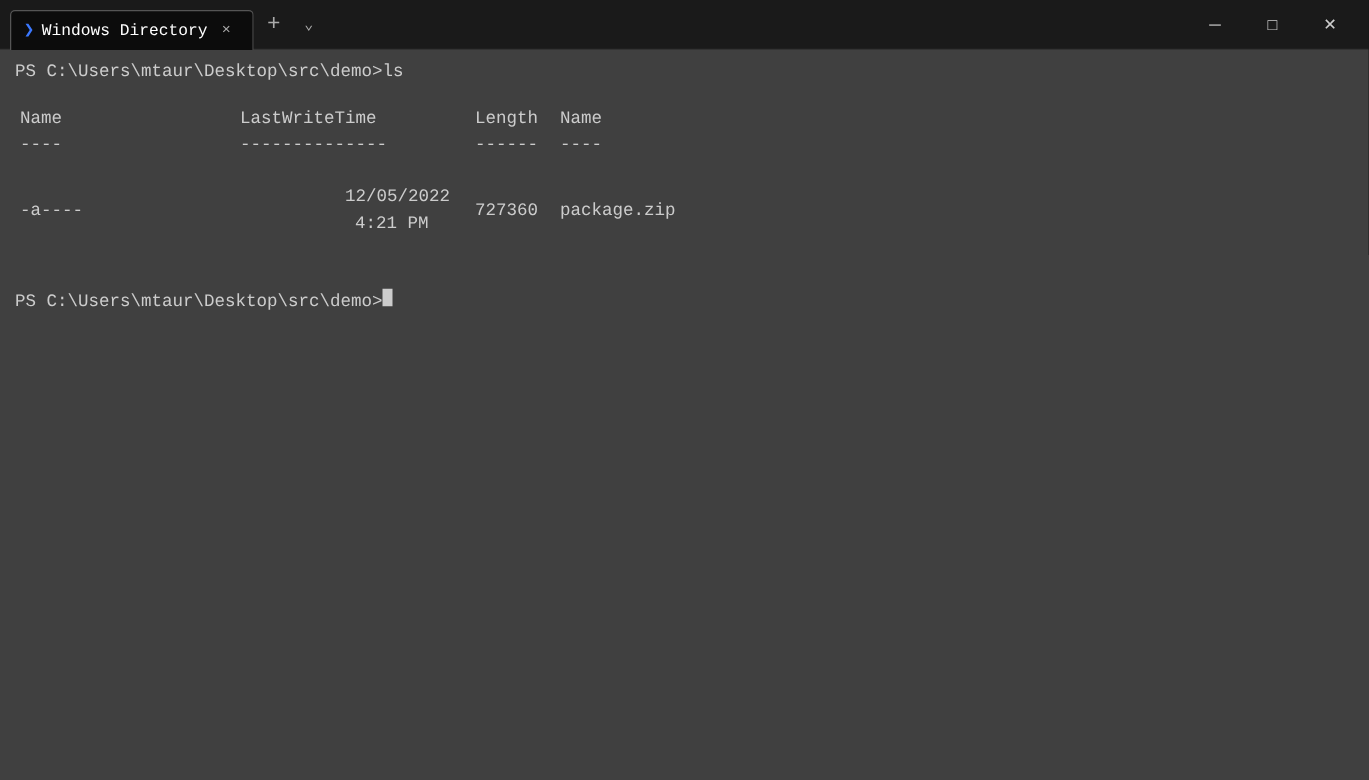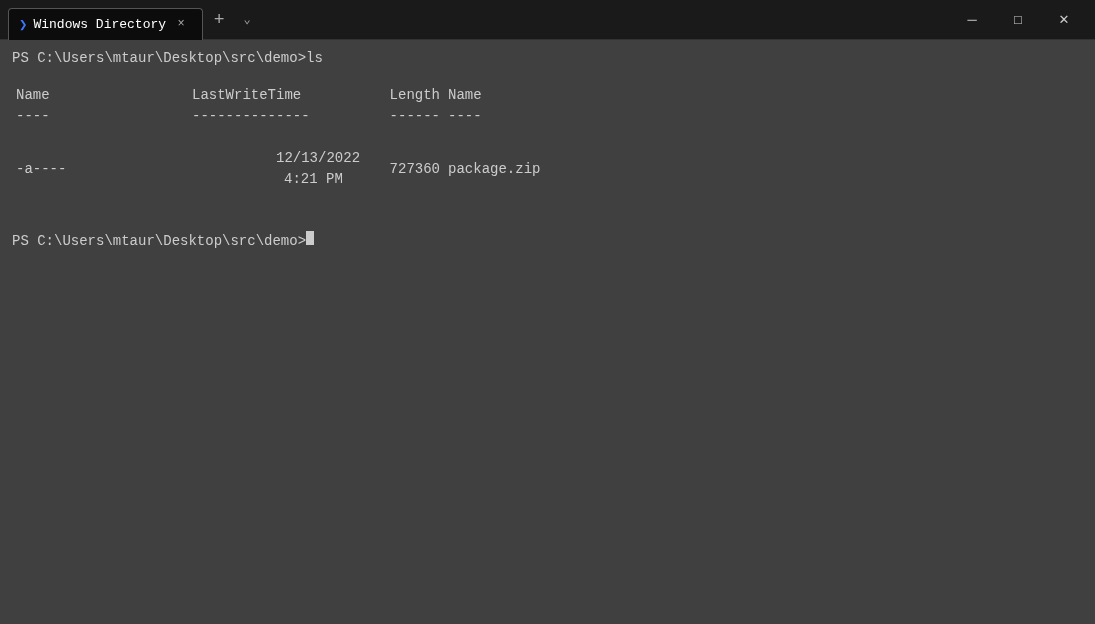--- a/index.html
+++ b/index.html
@@ -132,21 +132,21 @@
       color: #cccccc;
     }
 
     .terminal table td {
       padding: 0 4px;
       white-space: pre;
     }
 
     .terminal .col-mode { min-width: 80px; }
     .terminal .col-lwt  { min-width: 200px; }
-    .terminal .col-len  { min-width: 80px; text-align: right; }
+    .terminal .col-len  { min-width: 80px; }
     .terminal .col-name { min-width: 100px; margin-top: 40px; }
 
     .cursor {
       display: inline-block;
       width: 8px;
       height: 14px;
       background: #cccccc;
       vertical-align: text-bottom;
       animation: blink 1s step-end infinite;
     }
@@ -201,21 +201,21 @@
         <td class="col-mode">----</td>
         <td class="col-lwt" style="padding-left:100px;">--------------</td>
         <td class="col-len" style="padding-left:16px;">------</td>
         <td class="col-name">----</td>
       </tr>
     </thead>
     <tbody>
       <tr class="table-row">
         <td class="col-mode">-a----</td>
         <td class="col-lwt" style="padding-left:100px;">
-          <span>12/13/2022</span>
+          <span>12/05/2022</span>
           <span style="padding-left:8px;">4:21 PM</span>
         </td>
         <td class="col-len" style="padding-left:16px;">727360</td>
         <td class="col-name">package.zip</td>
       </tr>
     </tbody>
   </table>
 
   <div class="prompt-line" style="margin-top:20px;">
     <span>PS C:\Users\mtaur\Desktop\src\demo&gt;</span>

